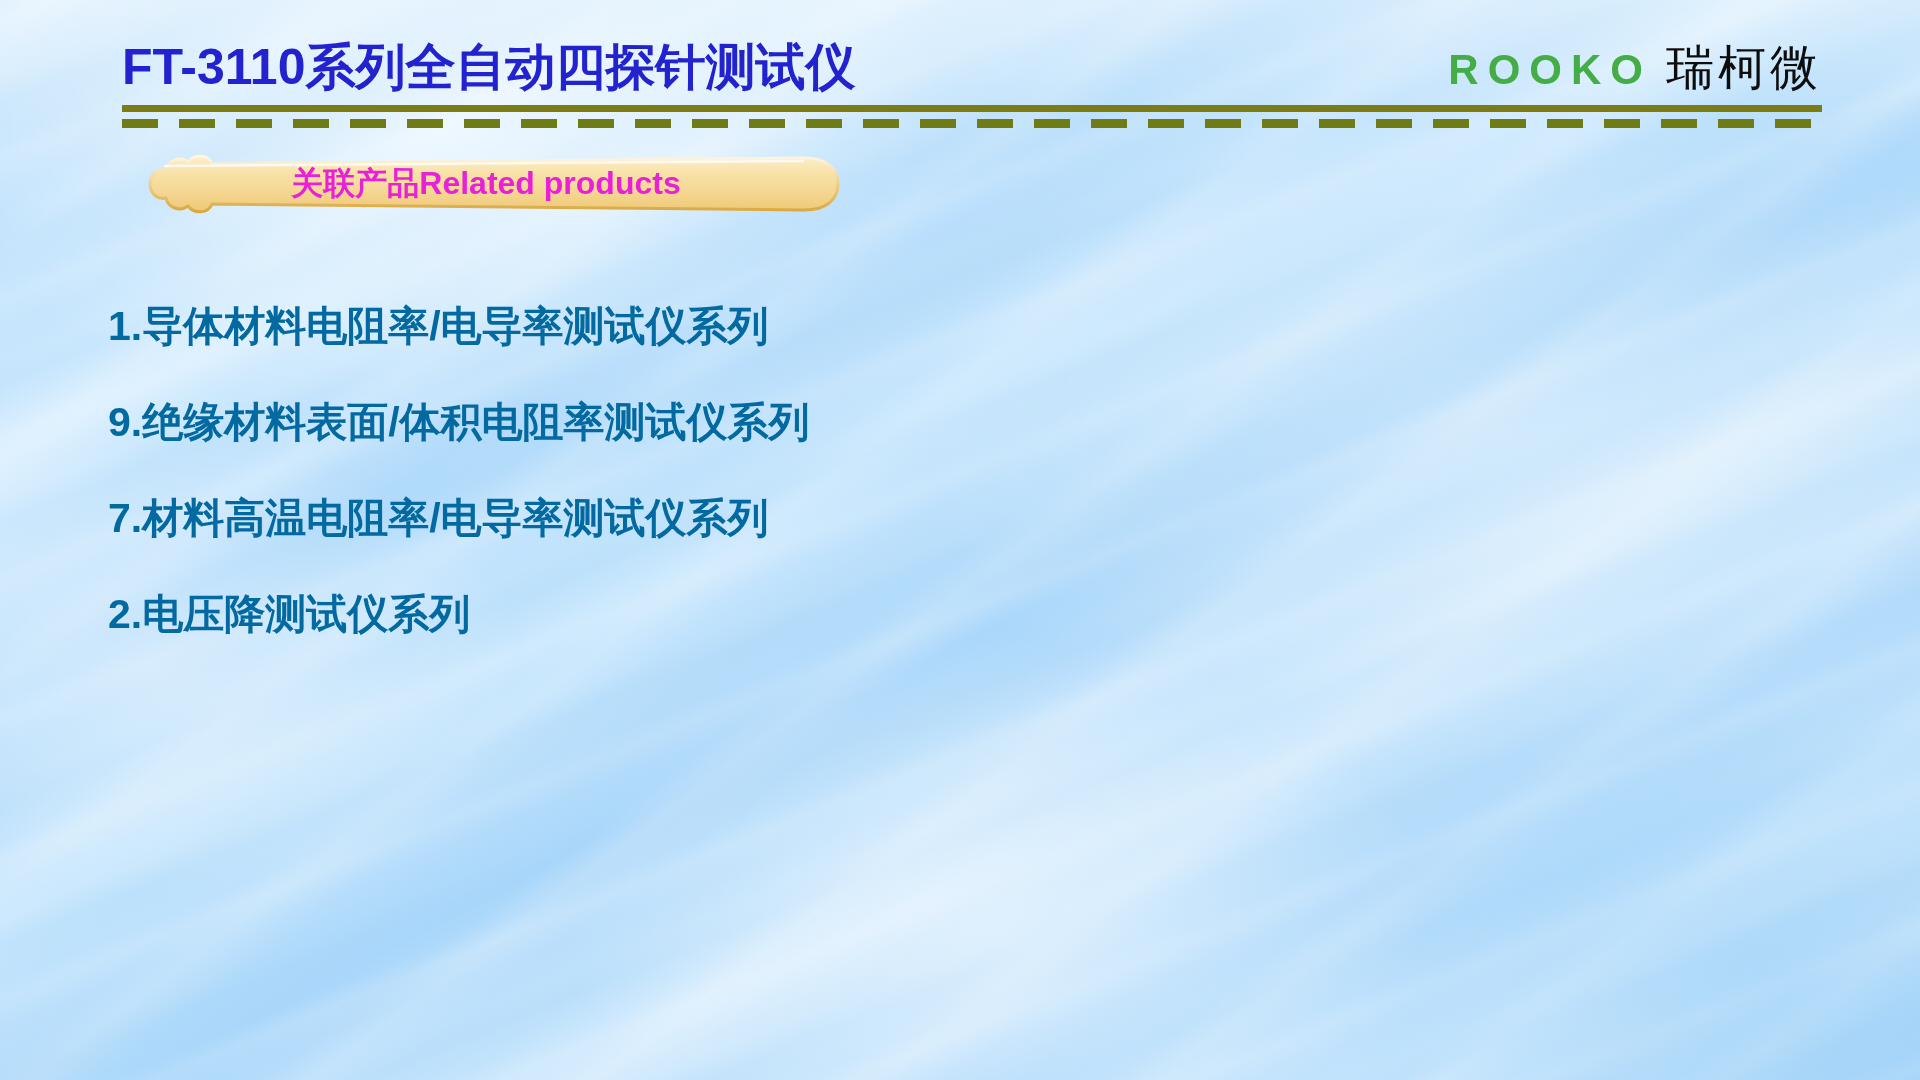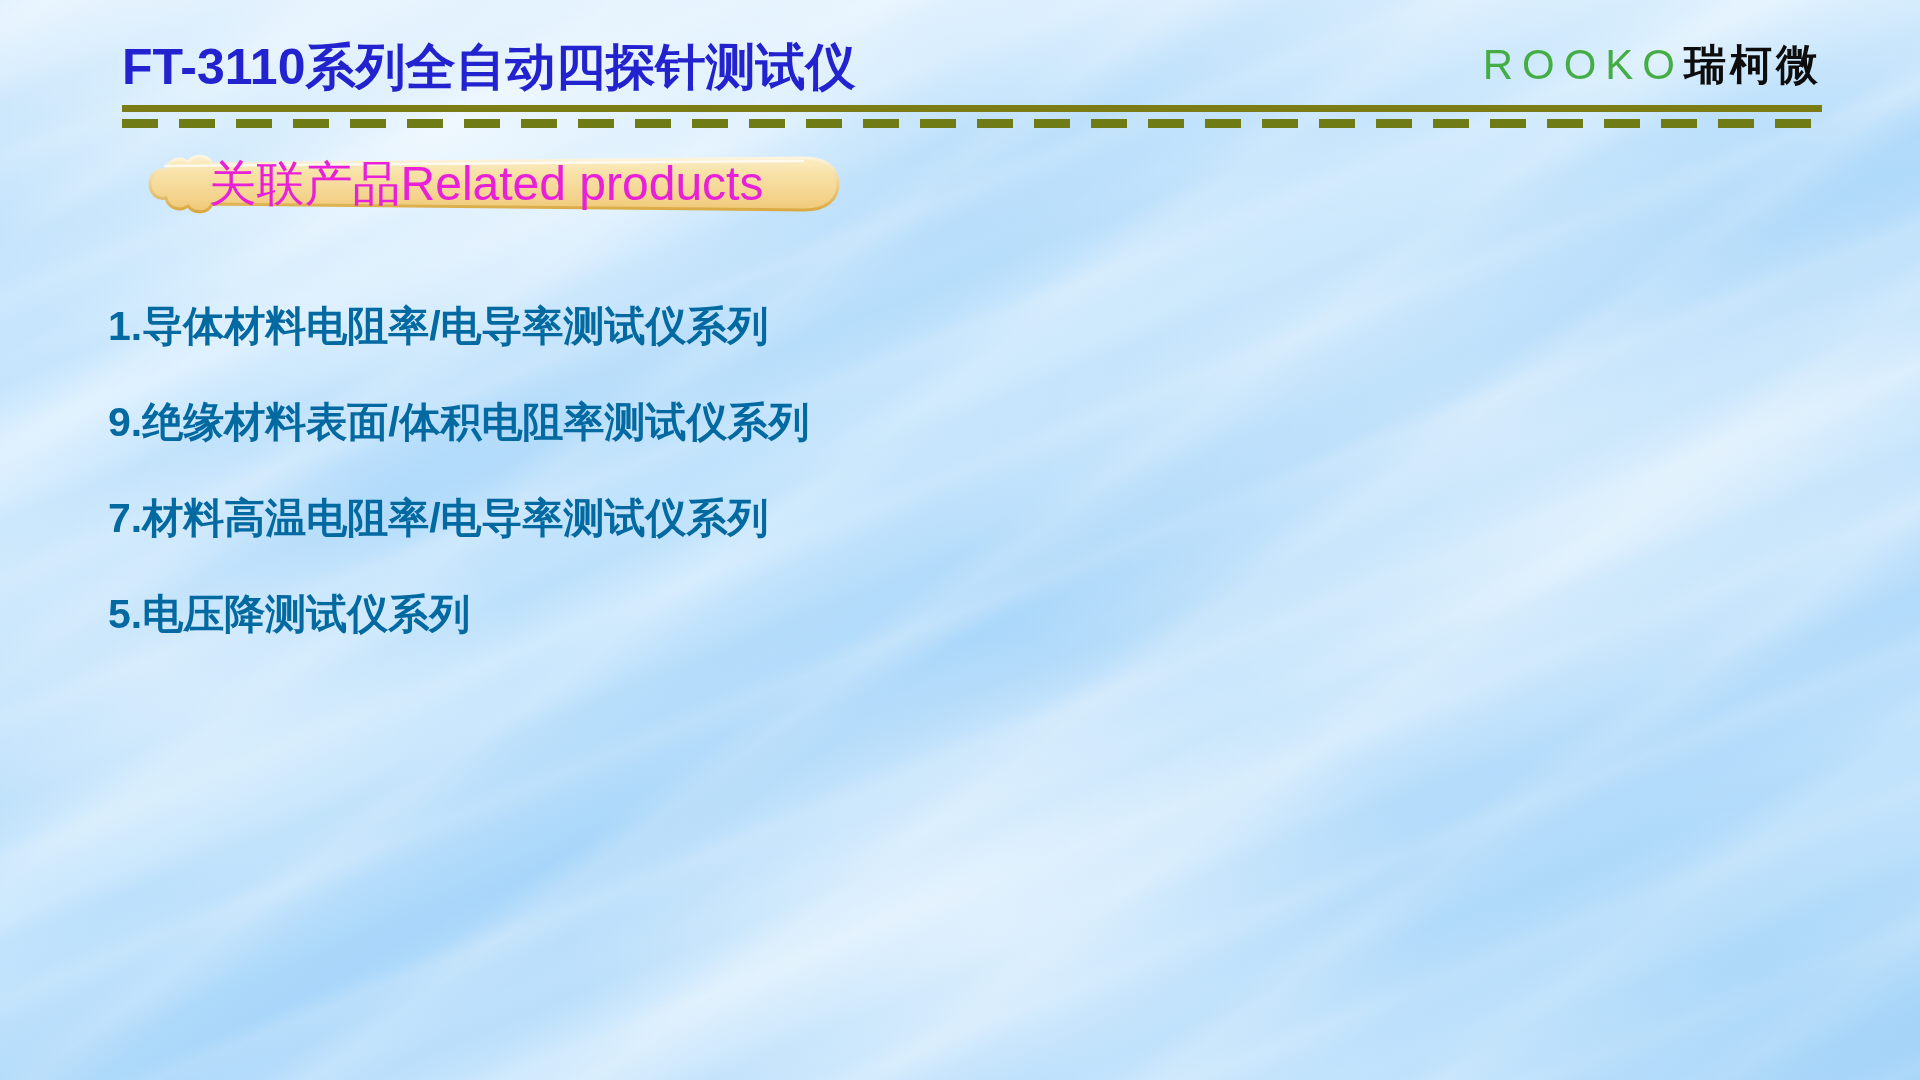--- a/index.html
+++ b/index.html
@@ -97,30 +97,30 @@
   }
   .brand {
     position: absolute;
     right: 110px;
     top: 44px;
     white-space: nowrap;
     line-height: 1;
   }
   .brand-en {
     font-size: 42px;
-    font-weight: 400;
+    font-weight: 700;
     color: #44ad45;
     letter-spacing: 9px;
   }
   .brand-cn {
-    font-size: 42px;
-    font-weight: 700;
+    font-size: 48px;
+    font-weight: 400;
     color: #0d0d0d;
     letter-spacing: 4px;
-    margin-left: 0;
+    margin-left: 14px;
   }
 
   .rule-solid {
     position: absolute;
     left: 110px;
     top: 105px;
     width: 1700px;
     height: 7px;
     background: #7c7c16;
   }
@@ -148,22 +148,22 @@
   .ribbon-label {
     position: absolute;
     left: 0; top: 0;
     width: 736px;
     height: 72px;
     display: flex;
     align-items: center;
     justify-content: center;
     padding-left: 28px;
     box-sizing: border-box;
-    font-size: 48px;
-    font-weight: 400;
+    font-size: 32px;
+    font-weight: 700;
     color: #e820d8;
     white-space: nowrap;
     letter-spacing: 0px;
   }
 
   
   .content-list {
     position: absolute;
     left: 108px;
     top: 278px;
@@ -230,16 +230,16 @@
                C 54 52, 46 46, 46 36 Z" fill="url(#ribGrad)" stroke="url(#ribEdge)" stroke-width="3"></path>
       <path d="M 60 18 L 700 13" stroke="rgba(255,255,255,0.75)" stroke-width="2.5" fill="none"></path>
     </svg>
     <div class="ribbon-label">关联产品Related products</div>
   </div>
 
   <div class="content-list">
     <div class="list-item">1.导体材料电阻率/电导率测试仪系列</div>
     <div class="list-item">9.绝缘材料表面/体积电阻率测试仪系列</div>
     <div class="list-item">7.材料高温电阻率/电导率测试仪系列</div>
-    <div class="list-item">5.电压降测试仪系列</div>
+    <div class="list-item">2.电压降测试仪系列</div>
   </div>
 
 </div>
 
 </body></html>

